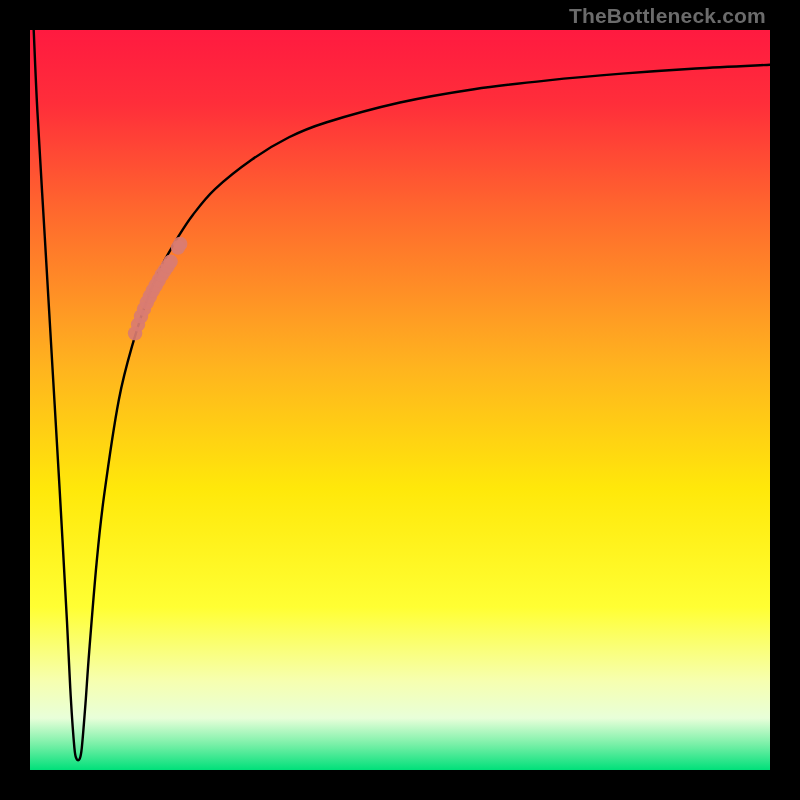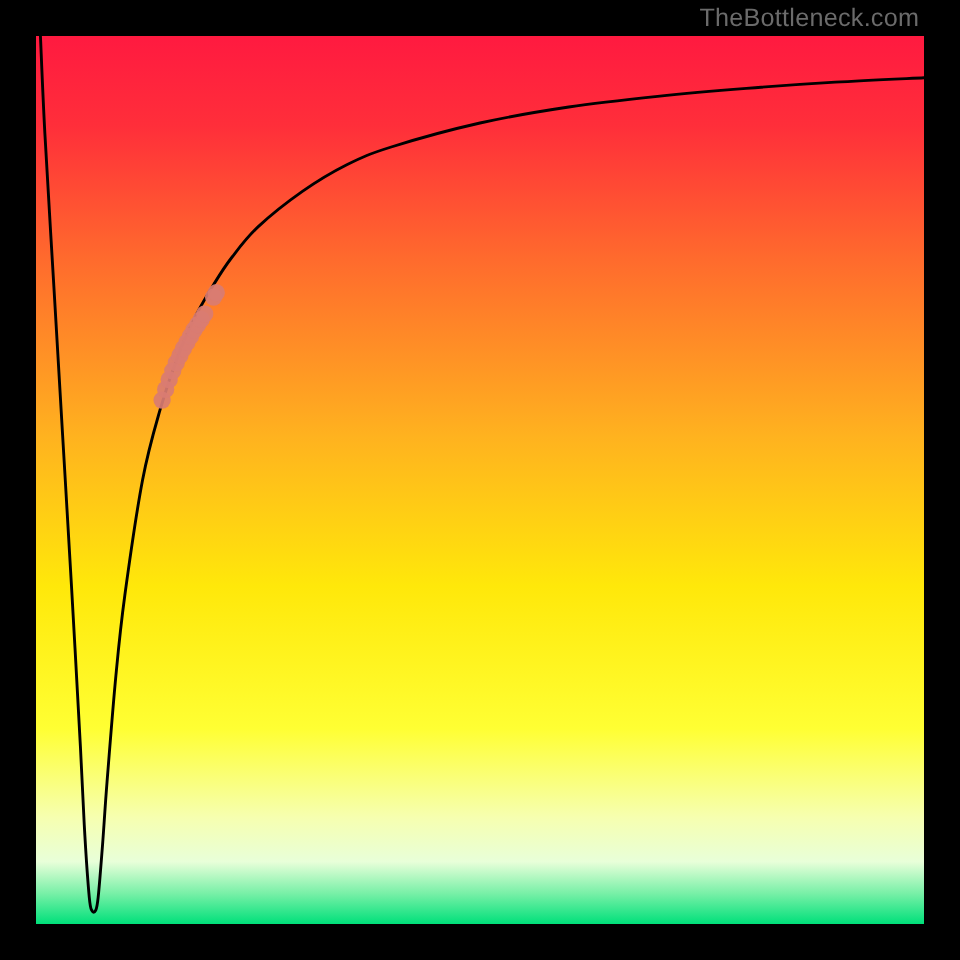--- a/index.html
+++ b/index.html
@@ -38,21 +38,21 @@
     top: 0;
     width: 740px;
     height: 740px;
   }
   .watermark {
     position: absolute;
     top: 4px;
     right: 34px;
     color: #6b6b6b;
     font-size: 21px;
-    font-weight: 400;
+    font-weight: 700;
     letter-spacing: 0.2px;
   }
 </style>
 </head>
 <body>
 
 <div class="frame">
 
   <div class="plot-area">
     <svg class="gradient-bg" viewBox="0 0 740 740" preserveAspectRatio="none">

